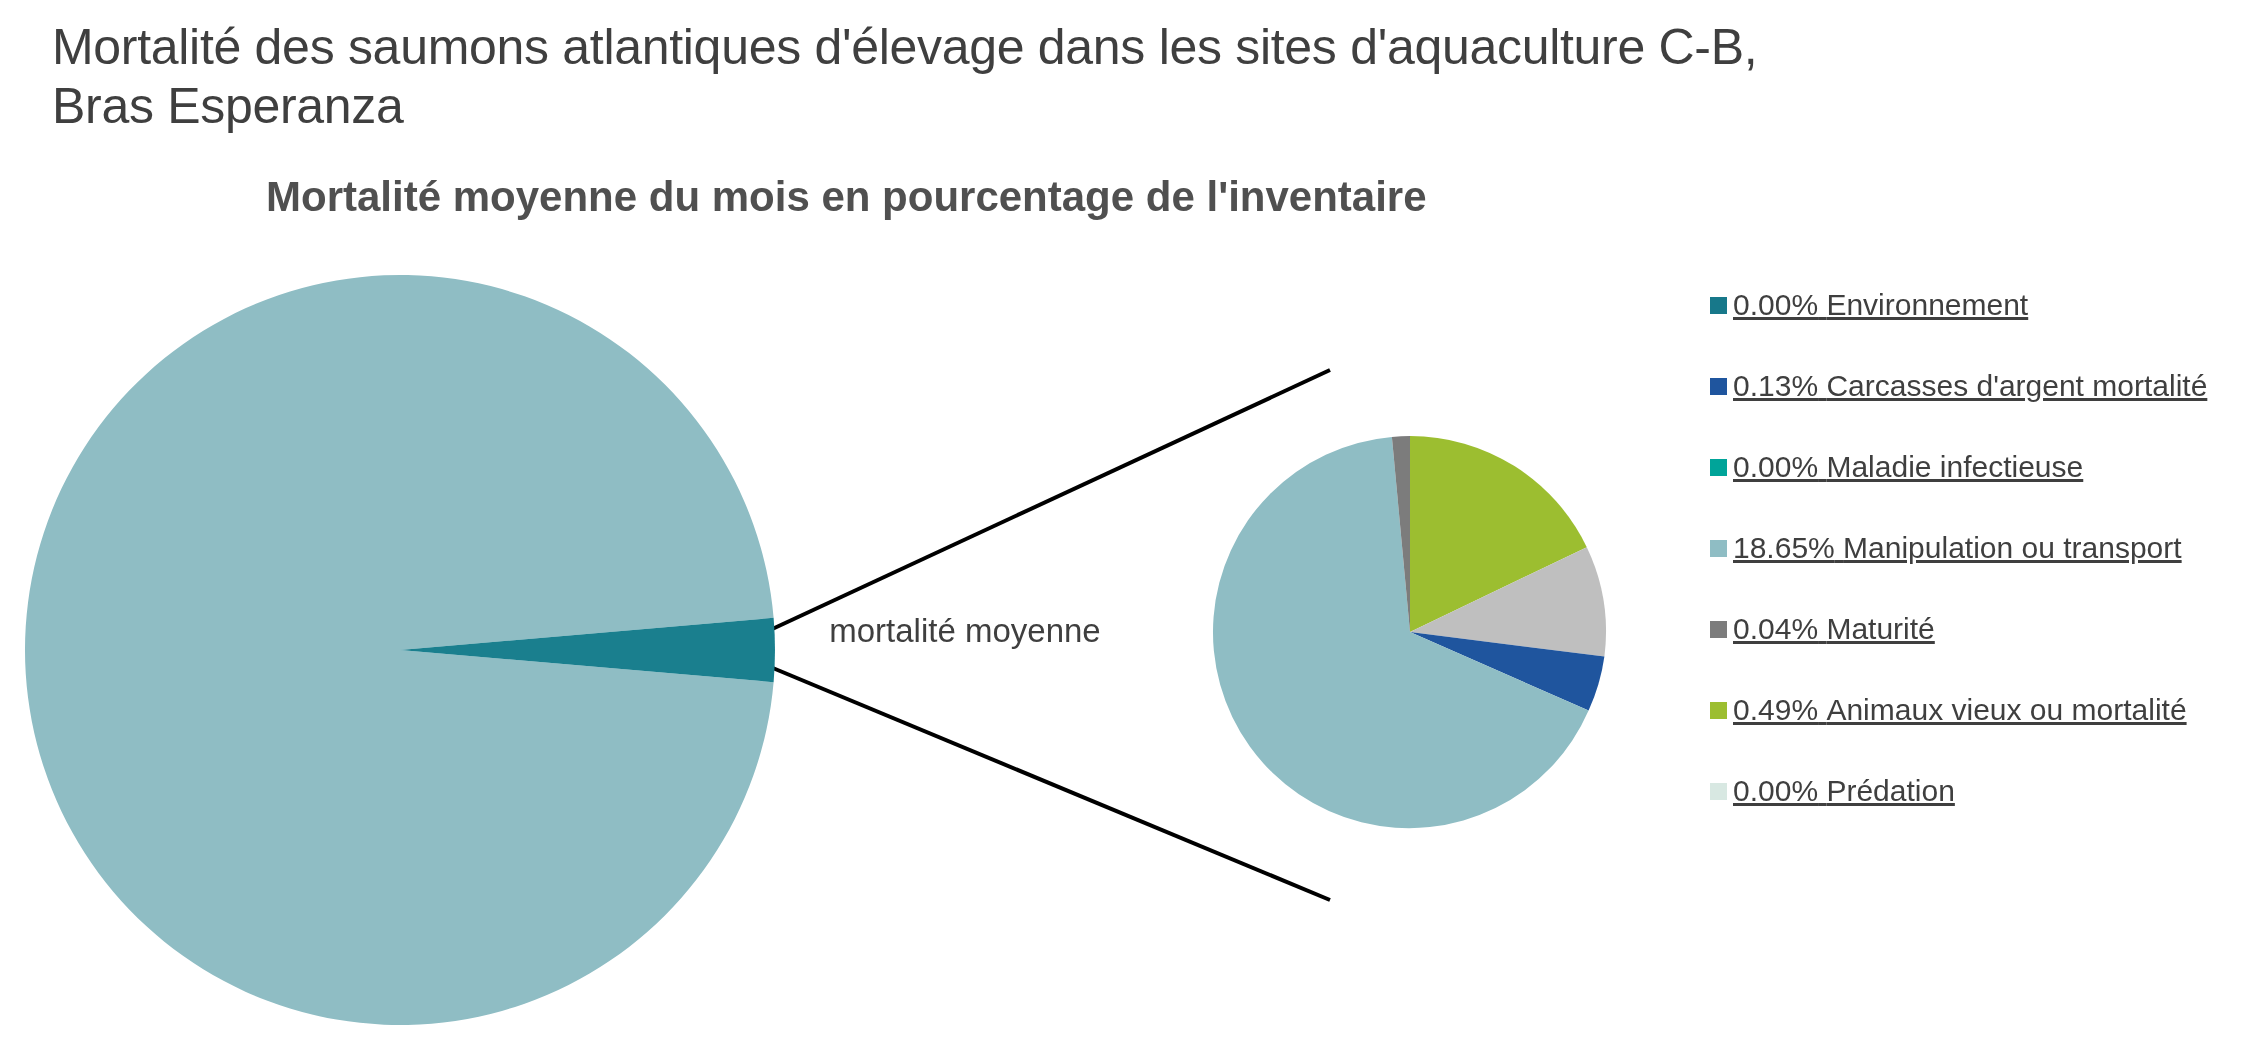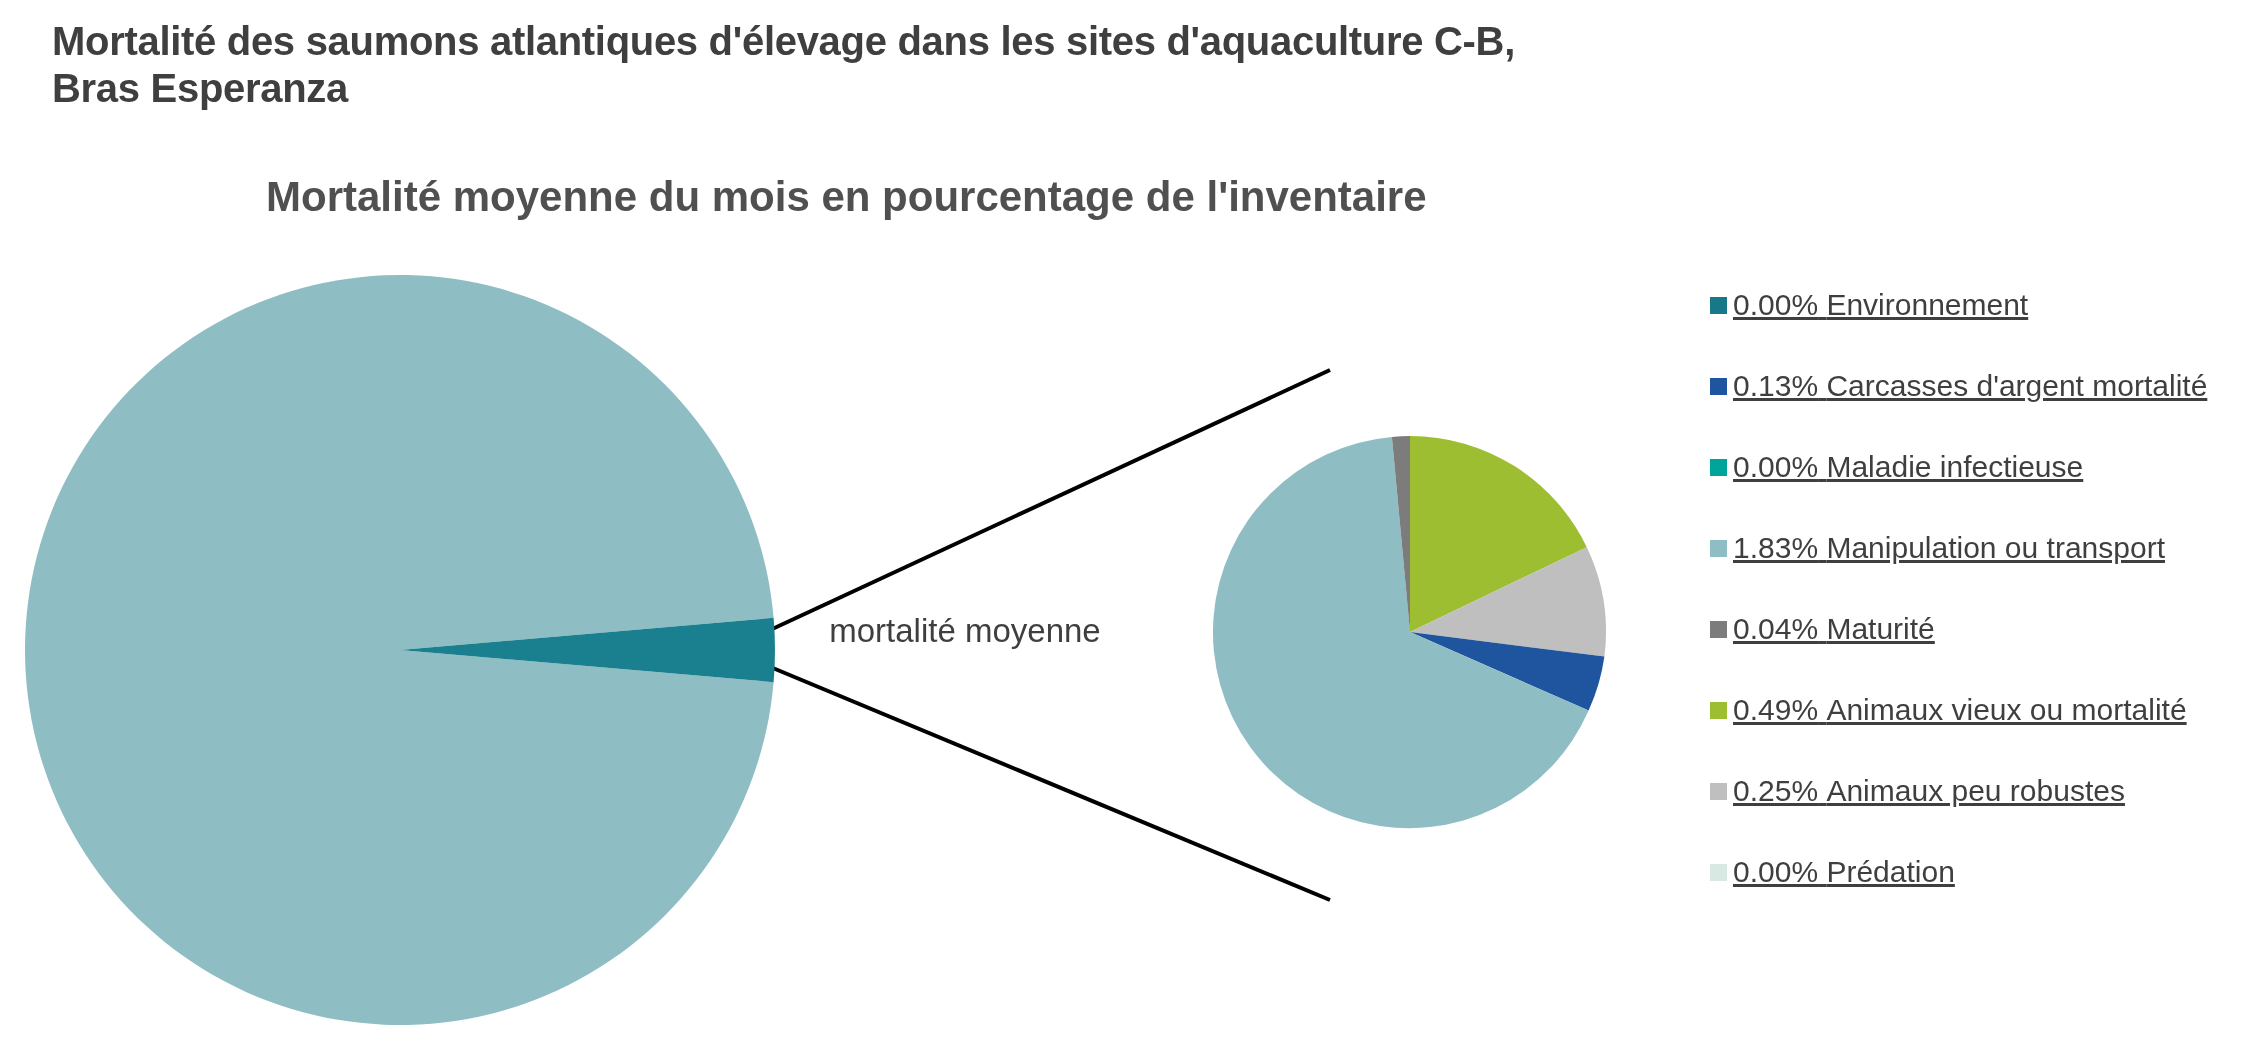--- a/index.html
+++ b/index.html
@@ -17,22 +17,22 @@
     color: #404040;
     -webkit-font-smoothing: antialiased;
   }
 
   
   #chart-title {
     position: absolute;
     left: 52px;
     top: 18px;
     width: 2120px;
-    font-size: 40px;
-    font-weight: bold;
+    font-size: 50px;
+    font-weight: normal;
     line-height: 1.18;
     letter-spacing: -0.3px;
     color: #3f3f3f;
     white-space: pre-line;
   }
   #chart-subtitle {
     position: absolute;
     left: 266px;
     top: 172px;
     font-size: 42px;
@@ -155,36 +155,32 @@
     <span class="legend-text"><span class="legend-value">0.13%</span>&nbsp;<span class="legend-name">Carcasses d'argent mortalité</span></span>
   </div>
 
   <div class="legend-row">
     <span class="legend-swatch" style="background: rgb(0, 164, 153);"></span>
     <span class="legend-text"><span class="legend-value">0.00%</span>&nbsp;<span class="legend-name">Maladie infectieuse</span></span>
   </div>
 
   <div class="legend-row">
     <span class="legend-swatch" style="background: rgb(143, 189, 196);"></span>
-    <span class="legend-text"><span class="legend-value">1.83%</span>&nbsp;<span class="legend-name">Manipulation ou transport</span></span>
+    <span class="legend-text"><span class="legend-value">18.65%</span>&nbsp;<span class="legend-name">Manipulation ou transport</span></span>
   </div>
 
   <div class="legend-row">
     <span class="legend-swatch" style="background: rgb(124, 124, 124);"></span>
     <span class="legend-text"><span class="legend-value">0.04%</span>&nbsp;<span class="legend-name">Maturité</span></span>
   </div>
 
   <div class="legend-row">
     <span class="legend-swatch" style="background: rgb(156, 190, 48);"></span>
     <span class="legend-text"><span class="legend-value">0.49%</span>&nbsp;<span class="legend-name">Animaux vieux ou mortalité</span></span>
   </div>
 
-  <div class="legend-row">
-    <span class="legend-swatch" style="background: rgb(191, 191, 191);"></span>
-    <span class="legend-text"><span class="legend-value">0.25%</span>&nbsp;<span class="legend-name">Animaux peu robustes</span></span>
-  </div>
 
   <div class="legend-row">
     <span class="legend-swatch" style="background: rgb(216, 232, 226);"></span>
     <span class="legend-text"><span class="legend-value">0.00%</span>&nbsp;<span class="legend-name">Prédation</span></span>
   </div>
 
 </div>
 
 </body></html>

